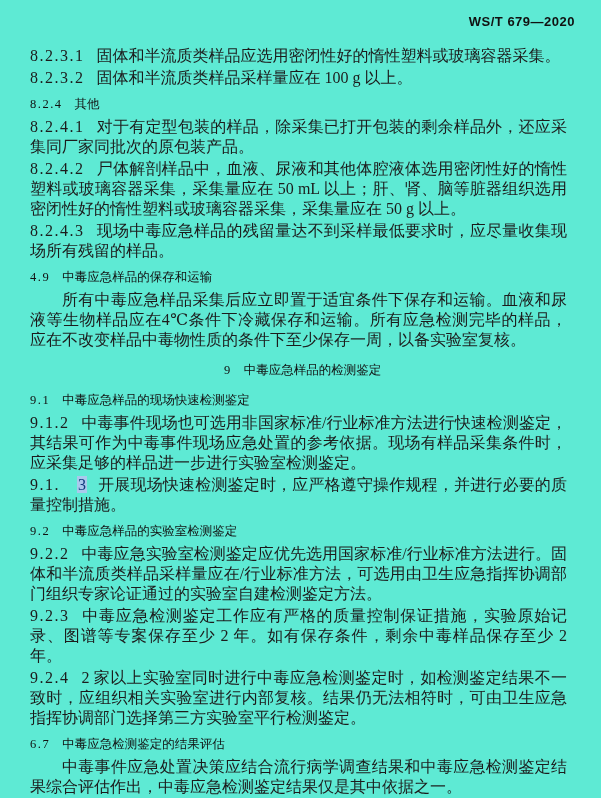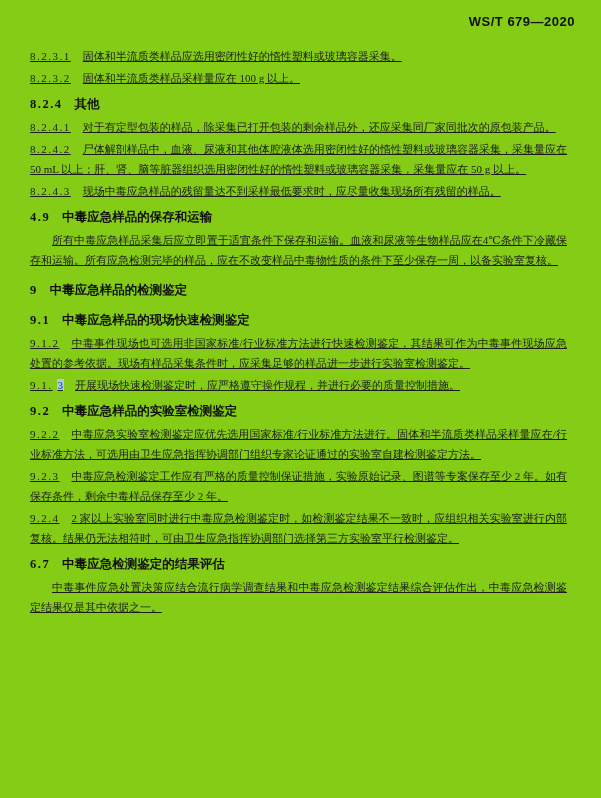--- a/index.html
+++ b/index.html
@@ -1,44 +1,44 @@
 <!DOCTYPE html>
 <html style="--hl-bg: #aac9ec; --hl-fg: #12397c;"><head>
 <meta charset="utf-8">
 <style>
   :root { --hl-bg:#aac9ec; --hl-fg:#12397c; }
   * { box-sizing: border-box; }
   html,body { margin:0; padding:0; background:#e8e8e8; }
   .page {
-    width:601px; height:798px; margin:0 auto; background:#84cc16;
+    width:601px; height:798px; margin:0 auto; background:#5eead4;
     color:#1c1c1c; overflow:hidden;
     padding:12px 26px 10px 30px;
     font-family:"Liberation Serif","DejaVu Serif",serif;
   }
   .doc-header {
     text-align:right; height:20px; line-height:20px; margin-bottom:14px;
     font-family:"Liberation Sans","DejaVu Sans",sans-serif;
     font-weight:700; font-size:13px; letter-spacing:0.5px; color:#111;
   }
   .content { width:545px; }
   .clause, .para {
-    font-size:11px; line-height:20px; margin:0 8px 2px 0;
-    text-align:justify; text-justify:inter-ideograph;text-decoration:underline;
+    font-size:16px; line-height:20px; margin:0 8px 2px 0;
+    text-align:justify; text-justify:inter-ideograph;
   }
   .para { text-indent:2em; }
   .heading {
-    font-size:12.5px; line-height:20px; font-weight:700;
+    font-size:12.5px; line-height:20px; font-weight:400;
     margin:6px 0 3px 0; color:#111;
   }
   .chapter {
-    font-size:12.5px; line-height:20px; font-weight:700;
-    margin:10px 0 10px 0; color:#111;
+    font-size:12.5px; line-height:20px; font-weight:400;
+    margin:10px 0 10px 0; color:#111;text-align:center;
   }
   .num { letter-spacing:1.5px; padding-right:12px; white-space:nowrap; }
-  .num-tight { letter-spacing:1.5px; padding-right:4px; white-space:nowrap; }
+  .num-tight { letter-spacing:1.5px; padding-right:17px; white-space:nowrap; }
   .hl {
     background:var(--hl-bg); color:var(--hl-fg);
     padding:0 1px; margin-right:11px;
   }
 </style>
 </head>
 <body>
 
 <div class="page">
 

